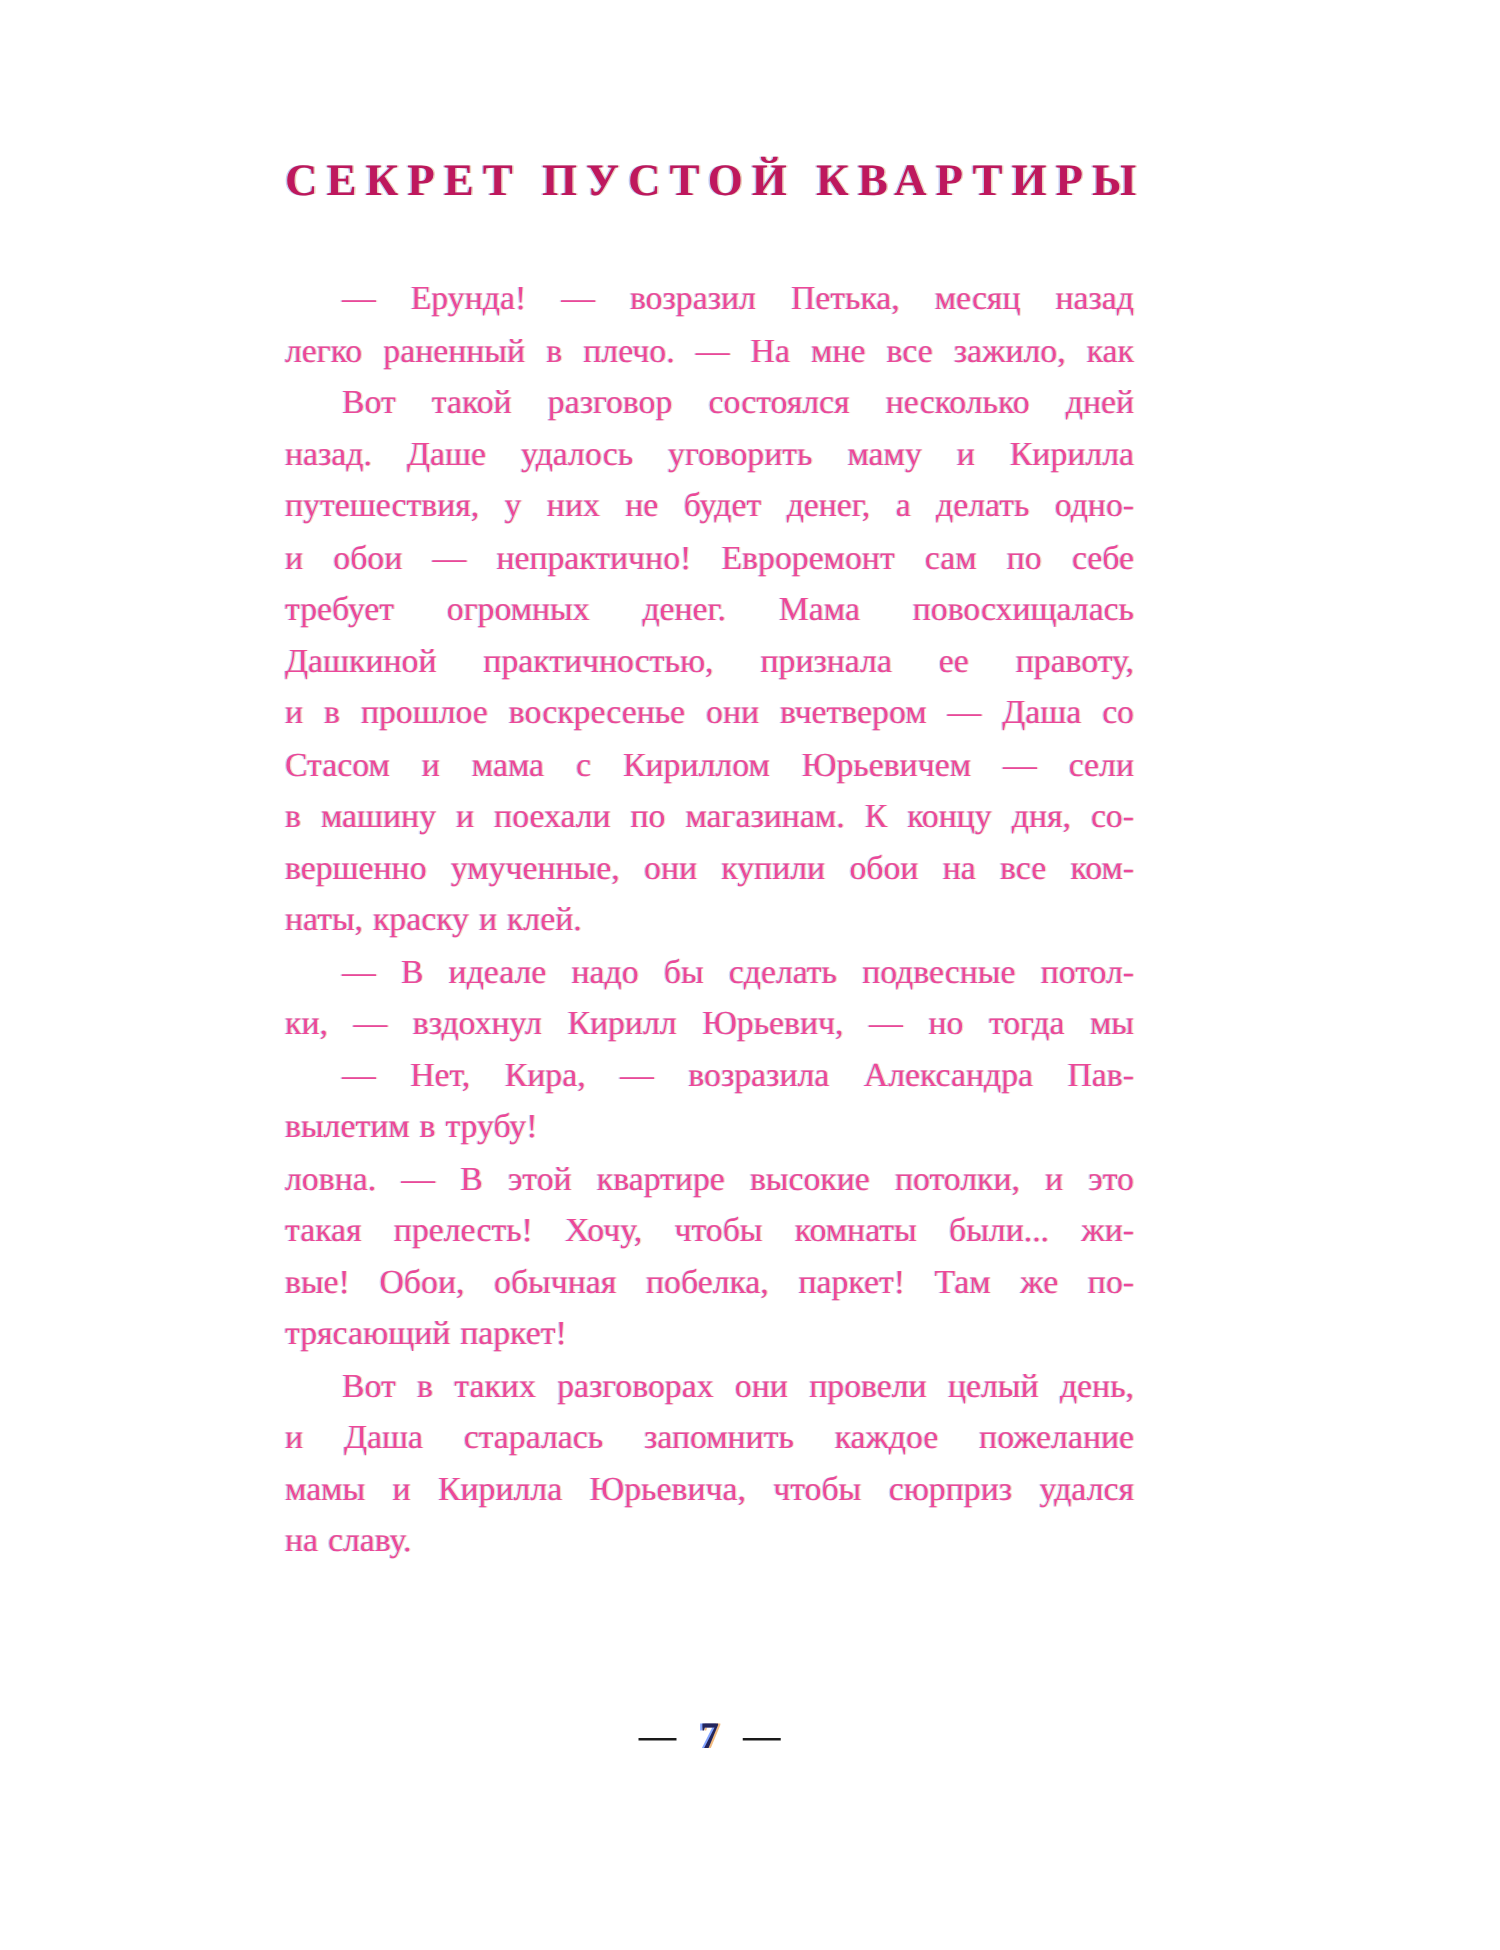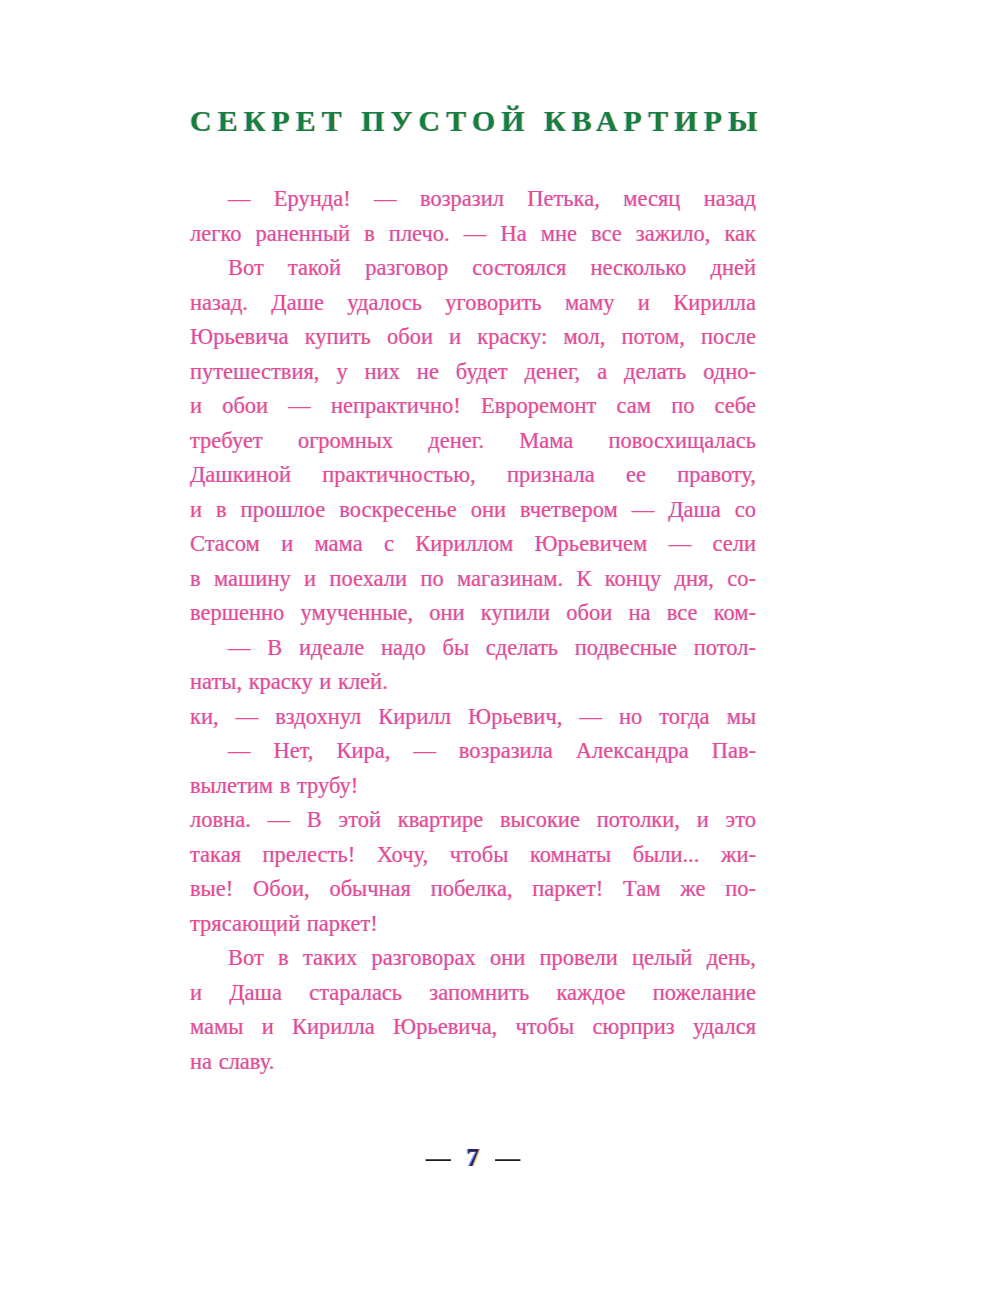--- a/index.html
+++ b/index.html
@@ -20,21 +20,21 @@
     position: absolute;
     left: 190px;
     top: 104px;
     width: 566px;
     margin: 0;
     text-align: center;
     font-size: 30px;
     font-weight: bold;
     letter-spacing: 6px;
     white-space: nowrap;
-    color: #15803d;
+    color: #be185d;
     text-shadow: -1px 0 rgba(40, 70, 200, 0.28), 1px 0 rgba(190, 90, 10, 0.28);
   }
   
   .text-block {
     position: absolute;
     left: 190px;
     top: 182px;
     width: 566px;
     font-size: 22.5px;
     line-height: 34.5px;
@@ -77,31 +77,30 @@
 
 <div class="page">
 
   <h1 class="title">СЕКРЕТ ПУСТОЙ КВАРТИРЫ</h1>
 
   <div class="text-block" id="text-block">
       <div class="line p-start">— Ерунда! — возразил Петька, месяц назад</div>
       <div class="line">легко раненный в плечо. — На мне все зажило, как</div>
       <div class="line p-start">Вот такой разговор состоялся несколько дней</div>
       <div class="line">назад. Даше удалось уговорить маму и Кирилла</div>
-      <div class="line">Юрьевича купить обои и краску: мол, потом, после</div>
       <div class="line">путешествия, у них не будет денег, а делать одно-</div>
       <div class="line">и обои — непрактично! Евроремонт сам по себе</div>
       <div class="line">требует огромных денег. Мама повосхищалась</div>
       <div class="line">Дашкиной практичностью, признала ее правоту,</div>
       <div class="line">и в прошлое воскресенье они вчетвером — Даша со</div>
       <div class="line">Стасом и мама с Кириллом Юрьевичем — сели</div>
       <div class="line">в машину и поехали по магазинам. К концу дня, со-</div>
       <div class="line">вершенно умученные, они купили обои на все ком-</div>
+      <div class="line p-end">наты, краску и клей.</div>
       <div class="line p-start">— В идеале надо бы сделать подвесные потол-</div>
-      <div class="line p-end">наты, краску и клей.</div>
       <div class="line">ки, — вздохнул Кирилл Юрьевич, — но тогда мы</div>
       <div class="line p-start">— Нет, Кира, — возразила Александра Пав-</div>
       <div class="line p-end">вылетим в трубу!</div>
       <div class="line">ловна. — В этой квартире высокие потолки, и это</div>
       <div class="line">такая прелесть! Хочу, чтобы комнаты были... жи-</div>
       <div class="line">вые! Обои, обычная побелка, паркет! Там же по-</div>
       <div class="line p-end">трясающий паркет!</div>
       <div class="line p-start">Вот в таких разговорах они провели целый день,</div>
       <div class="line">и Даша старалась запомнить каждое пожелание</div>
       <div class="line">мамы и Кирилла Юрьевича, чтобы сюрприз удался</div>

